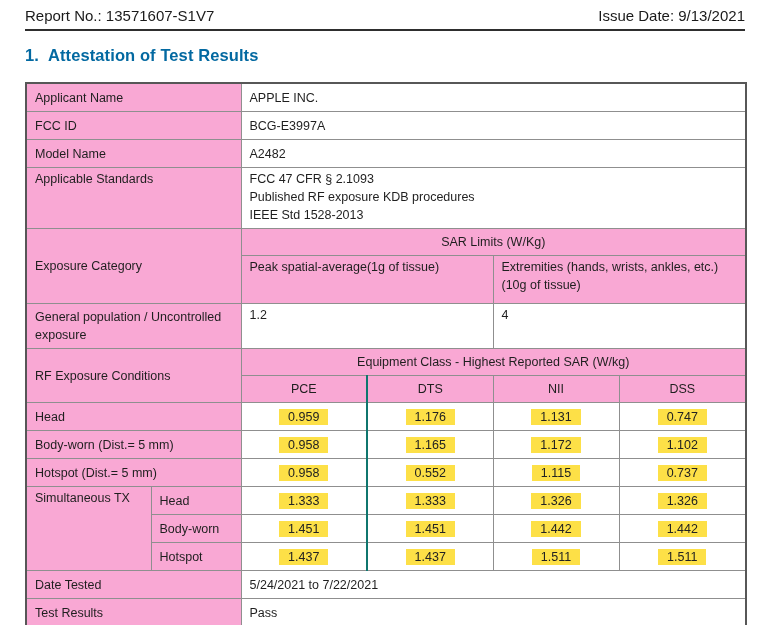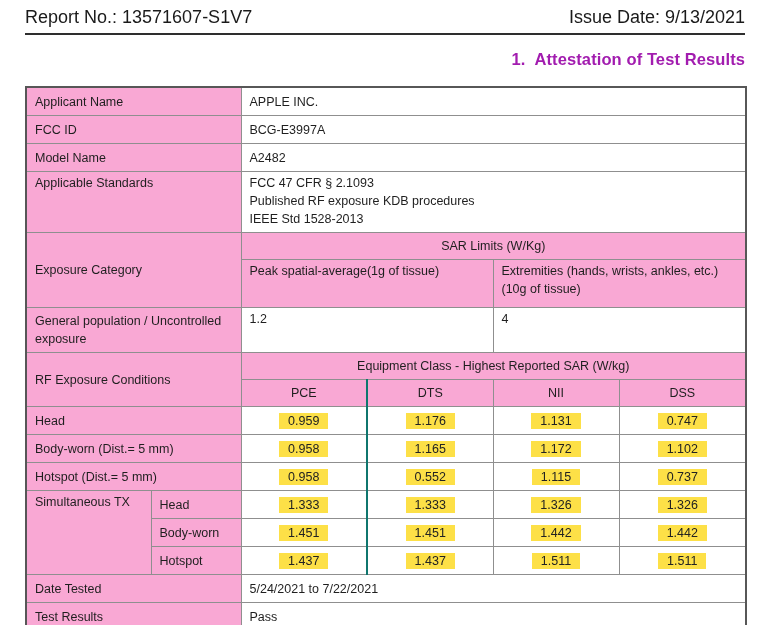--- a/index.html
+++ b/index.html
@@ -6,29 +6,28 @@
   body {
     width:768px; height:625px; overflow:hidden;
     background:#ffffff; color:#1f1f1f;
     font-family:"Liberation Sans", sans-serif;
     position:relative;
   }
   .doc { padding:7px 23px 0 25px; }
 
   .tophdr {
     display:flex; justify-content:space-between; align-items:flex-end;
-    font-size:18px; color:#1a1a1a;
+    font-size:15px; color:#1a1a1a;
     padding-bottom:5px; border-bottom:2px solid #2e2e2e;
   }
 
   .title {
     margin:15px 0 17px 0;
-    font-size:16.5px; font-weight:bold; color:#a21caf;
+    font-size:16.5px; font-weight:bold; color:#0369a1;
     letter-spacing:0.1px;
-    text-align:right;
   }
   .title .tnum { margin-right:9px; }
 
   table.report {
     border-collapse:collapse; table-layout:fixed;
     width:720px; font-size:12.5px;
     border:2px solid #575757;
   }
   td {
     border:1px solid #8f8f8f;

